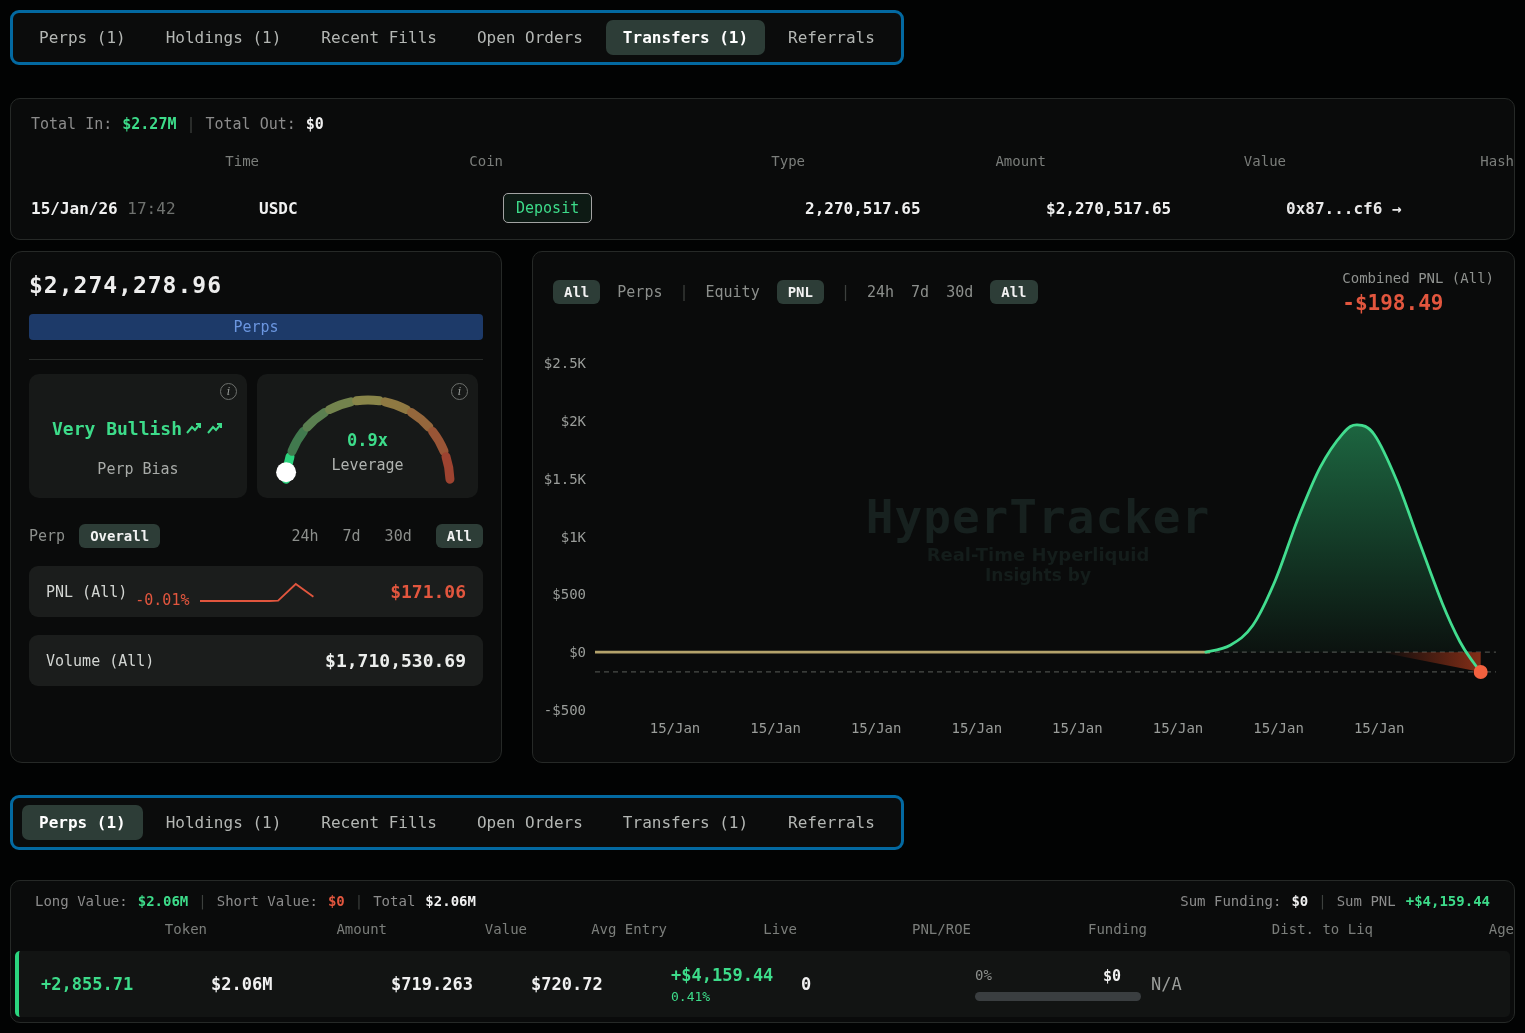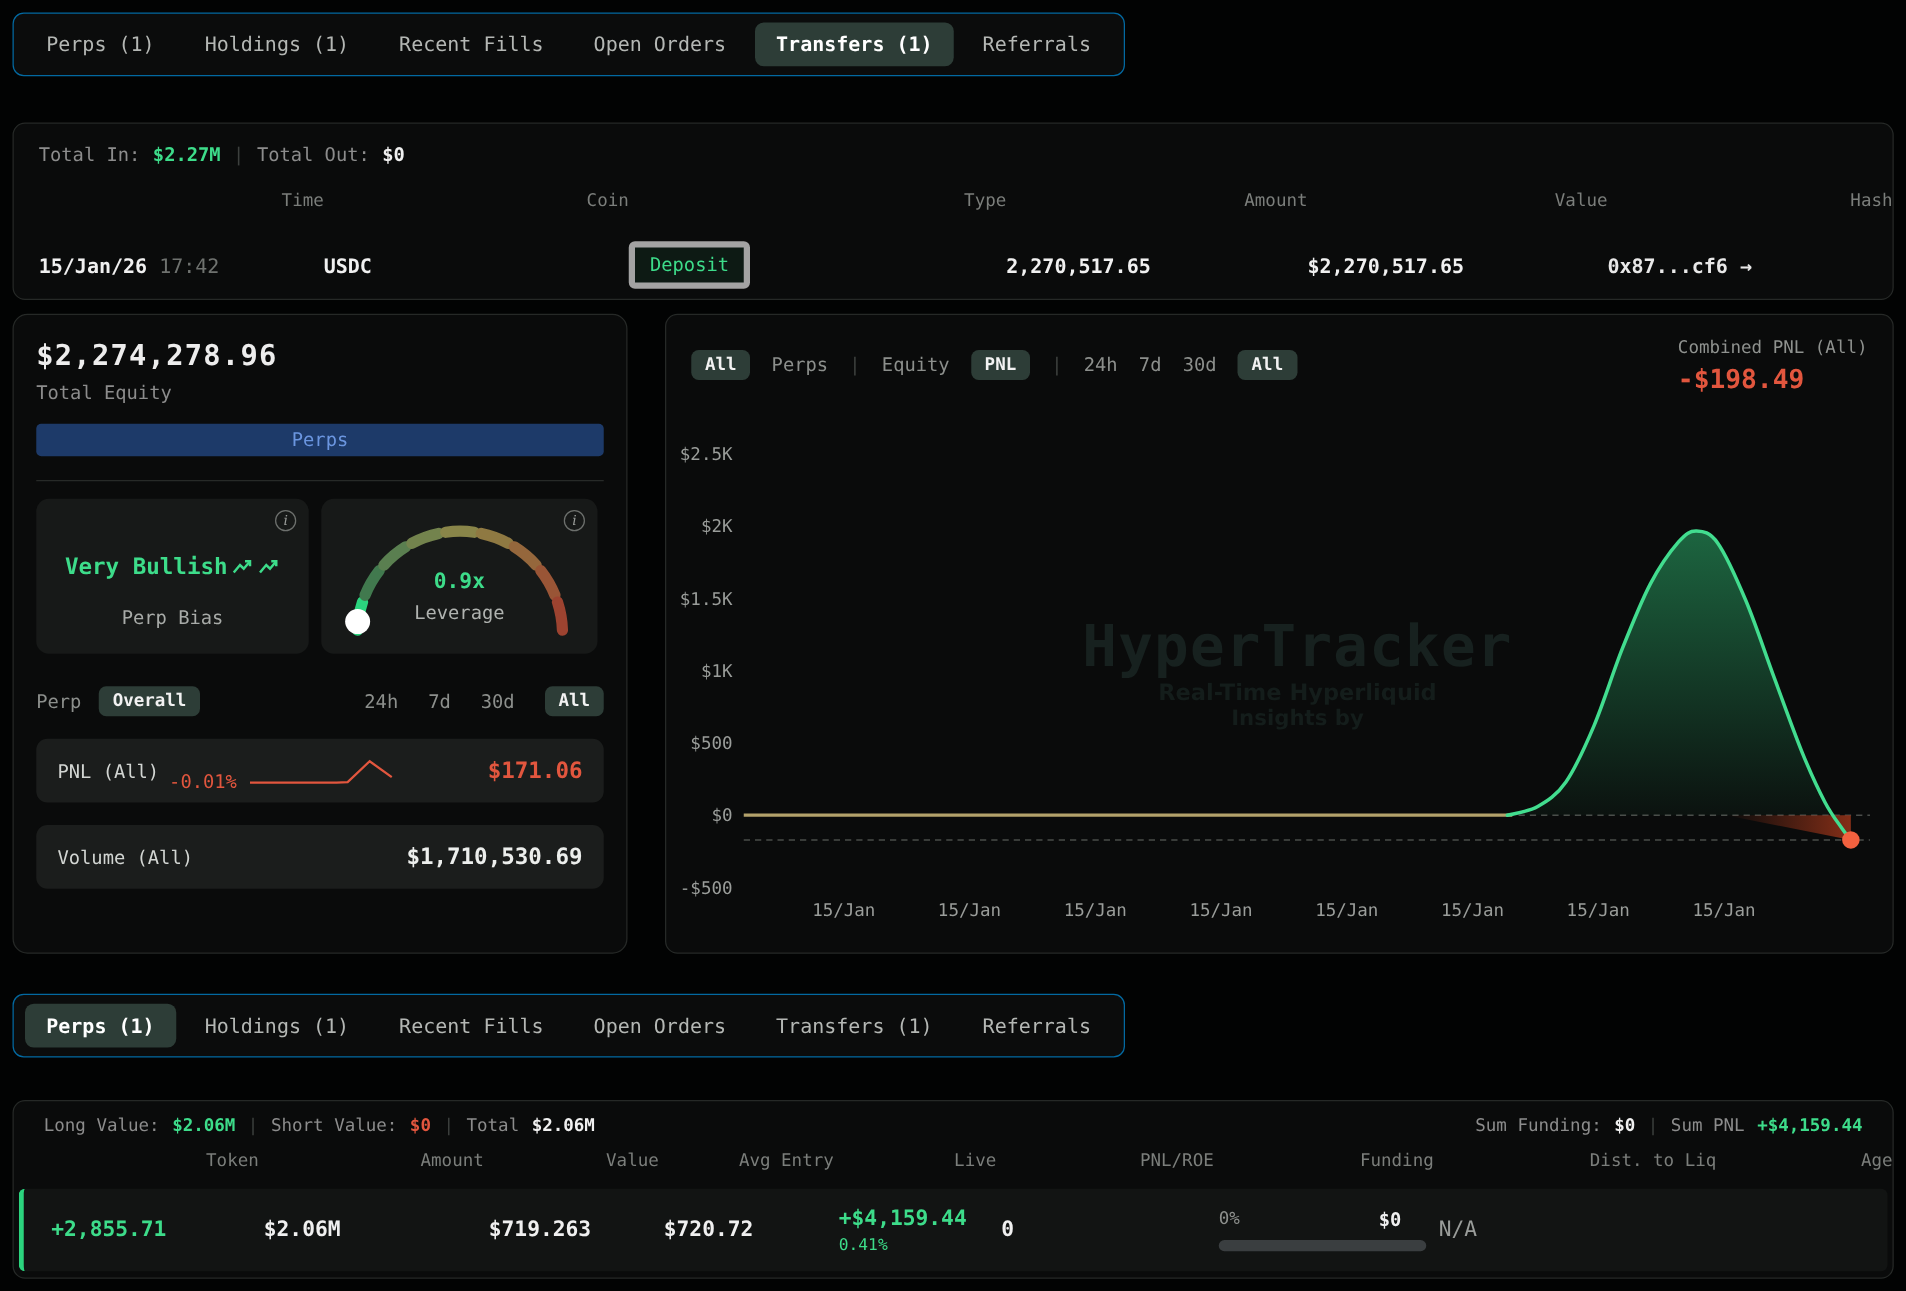--- a/index.html
+++ b/index.html
@@ -4,39 +4,39 @@
 <style>
   * { margin:0; padding:0; box-sizing:border-box; }
   html,body { background:#000; width:1525px; height:1033px; overflow:hidden; }
   body { font-family:"DejaVu Sans Mono", monospace; color:#ededed; }
   #stage { position:relative; width:1525px; height:1033px; background:#020303; }
 
   .panel { position:absolute; background:#0a0b0b; border:1px solid #262927; border-radius:10px; }
 
   
   .tabbar { position:absolute; display:flex; align-items:center; gap:6px;
-            background:#0b0c0c; border:1px solid #0369a1; border-radius:9px; padding:7px 9px; }
+            background:#0b0c0c; border:3px solid #0369a1; border-radius:9px; padding:7px 9px; }
   .tab { padding:8px 17px; font-size:16px; color:#b4b7b4; cursor:pointer; white-space:nowrap;
          border-radius:7px; background:transparent; border:none; font-family:inherit; }
   .tab.active { background:#2d3d37; color:#ffffff; font-weight:bold; }
 
   
   .summary-line { display:flex; align-items:center; gap:10px; font-size:15px; color:#8c8c8c; padding:16px 20px 6px 20px; }
   .sep { color:#3d403e; }
   .grid-transfers { display:grid; grid-template-columns:228px 244px 302px 241px 240px auto;
                     padding-left:20px; align-items:center; }
   .th { color:#7b7e7b; font-size:14px;text-align:right; }
   .transfers-head { margin-top:14px; }
   .transfers-row { margin-top:24px; font-size:16px; font-weight:bold; color:#f0f0f0; }
   .t-green { color:#3ddc8a; font-weight:bold; }
   .t-white { color:#f0f0f0; font-weight:bold; }
   .t-red { color:#e2563e; font-weight:bold; }
   .time-sub { color:#6f726f; font-weight:normal; }
   .badge-deposit { display:inline-block; color:#3ddc8a; background:rgba(61,220,138,0.07);
-                   border:5px solid #a3a3a3; border-radius:5px; padding:5px 12px; font-size:15px; font-weight:normal; }
+                   border:1px solid #a3a3a3; border-radius:5px; padding:5px 12px; font-size:15px; font-weight:normal; }
   .hash-link { color:#e8e8e8; cursor:pointer; }
 
   
   .equity-value { font-size:23px; font-weight:bold; letter-spacing:1px; }
   .muted { color:#8c8c8c; }
   .perps-bar { margin-top:16px; height:26px; background:#1d3a69; border-radius:4px;
                display:flex; align-items:center; justify-content:center;
                color:#6b96e0; font-size:15px; cursor:pointer; }
   .divider { border-top:1px solid #272a28; margin-top:19px; }
   .cards-row { display:flex; gap:10px; margin-top:14px; }
@@ -134,21 +134,20 @@
       <span>USDC</span>
       <span><span class="badge-deposit">Deposit</span></span>
       <span>2,270,517.65</span>
       <span>$2,270,517.65</span>
       <span class="hash-link">0x87...cf6 →</span>
     </div>
   </section>
 
   <section class="panel" style="left:10px; top:251px; width:492px; height:512px; border-radius:12px; padding:20px 18px;">
     <div class="equity-value">$2,274,278.96</div>
-    <div class="muted" style="margin-top:7px; font-size:15px;">Total Equity</div>
     <div class="perps-bar">
       <span>Perps</span>
     </div>
     <div class="divider"></div>
 
     <div class="cards-row">
       <div class="stat-card card-bias">
         <span class="info-icon">i</span>
         <div class="bias-value">
           <span>Very Bullish</span>

